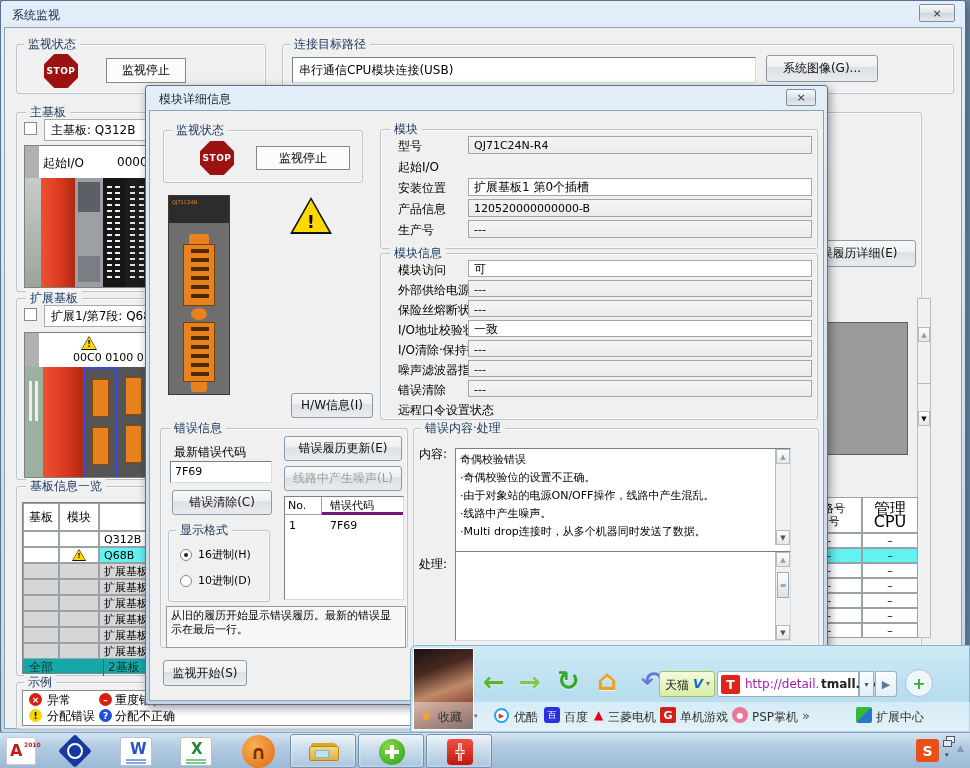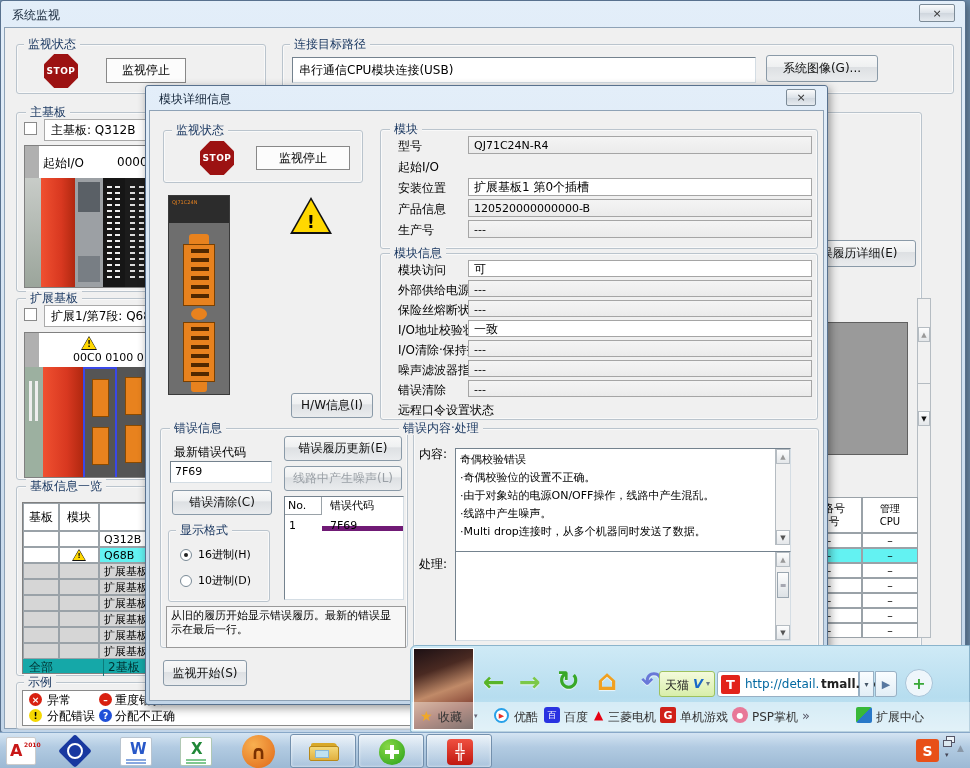--- a/index.html
+++ b/index.html
@@ -190,21 +190,21 @@
     <div class="sb" style="left:917px;top:298px;width:14px;height:340px">
       <div class="sb-btn" style="top:28px;color:#999">▲</div>
       <div class="abs" style="left:0;right:0;top:84px;height:1px;background:#b5bcc2"></div>
       <div class="sb-btn" style="top:112px;color:#111">▼</div>
     </div>
 
     <div class="cell" style="left:795px;top:497px;width:67px;height:36px;flex-direction:column;font-size:11px;line-height:13px">
       <span>网络号</span>
       <span>站号</span>
     </div>
-    <div class="cell" style="left:862px;top:497px;width:56px;height:36px;flex-direction:column;font-size:10px;line-height:13px">
+    <div class="cell" style="left:862px;top:497px;width:56px;height:36px;flex-direction:column;font-size:16px;line-height:13px">
       <span>管理</span>
       <span>CPU</span>
     </div>
     <div class="cell" style="left:795px;top:533px;width:67px;height:15px">–</div>
     <div class="cell" style="left:862px;top:533px;width:56px;height:15px">–</div>
     <div class="cell" style="left:795px;top:548px;width:67px;height:15px;background:#63f2f2">–</div>
     <div class="cell" style="left:862px;top:548px;width:56px;height:15px;background:#63f2f2">–</div>
     <div class="cell" style="left:795px;top:563px;width:67px;height:15px">–</div>
     <div class="cell" style="left:862px;top:563px;width:56px;height:15px">–</div>
     <div class="cell" style="left:795px;top:578px;width:67px;height:15px">–</div>
@@ -282,36 +282,36 @@
     <div class="gb" style="left:160px;top:428px;width:248px;height:220px"></div>
     <div class="gb-label" style="left:170px;top:421px">错误信息</div>
     <div class="txt" style="left:174px;top:444px">最新错误代码</div>
     <div class="sunken abs" style="left:170px;top:461px;width:102px;height:22px;font-size:11px;line-height:20px;padding-left:4px">7F69</div>
     <div class="btn" style="left:284px;top:436px;width:118px;height:25px">错误履历更新(E)</div>
     <div class="btn disabled" style="left:284px;top:466px;width:118px;height:25px">线路中产生噪声(L)</div>
     <div class="btn" style="left:172px;top:490px;width:100px;height:25px">错误清除(C)</div>
 
     <div class="sunken abs" style="left:284px;top:496px;width:120px;height:104px">
       <div class="abs" style="left:0;top:0;width:37px;height:18px;border-right:1px solid #9aa2a8;border-bottom:1px solid #9aa2a8;font-size:11px;line-height:17px;padding-left:3px">No.</div>
-      <div class="abs" style="left:37px;top:0;width:81px;height:34px;border-bottom:5px solid #701a75;font-size:11px;line-height:17px;padding-left:8px">错误代码</div>
+      <div class="abs" style="left:37px;top:0;width:81px;height:18px;border-bottom:3px solid #701a75;font-size:11px;line-height:17px;padding-left:8px">错误代码</div>
       <div class="txt" style="left:4px;top:22px;font-size:11px">1</div>
       <div class="txt" style="left:45px;top:22px;font-size:11px">7F69</div>
     </div>
 
     <div class="gb" style="left:168px;top:530px;width:102px;height:72px"></div>
     <div class="gb-label" style="left:176px;top:523px">显示格式</div>
     <div class="radio on" style="left:180px;top:549px"></div>
     <div class="txt" style="left:198px;top:547px;font-size:11px">16进制(H)</div>
     <div class="radio" style="left:180px;top:575px"></div>
     <div class="txt" style="left:198px;top:573px;font-size:11px">10进制(D)</div>
 
     <div class="abs pre" style="left:166px;top:606px;width:240px;height:42px;border:1px solid #999;background:#f7f7f7;font-size:11px;line-height:14px;padding:2px 4px">从旧的履历开始显示错误履历。最新的错误显示在最后一行。</div>
 
     <div class="gb" style="left:413px;top:428px;width:406px;height:220px"></div>
-    <div class="gb-label" style="left:399px;top:421px">错误内容·处理</div>
+    <div class="gb-label" style="left:421px;top:421px">错误内容·处理</div>
     <div class="txt" style="left:419px;top:446px">内容:</div>
     <div class="sunken abs" style="left:455px;top:448px;width:336px;height:126px;overflow:hidden">
       <div class="abs pre" style="left:4px;top:2px;width:310px;font-size:11px;line-height:18px">奇偶校验错误
 ·奇偶校验位的设置不正确。
 ·由于对象站的电源ON/OFF操作，线路中产生混乱。
 ·线路中产生噪声。
 ·Multi drop连接时，从多个机器同时发送了数据。</div>
       <div class="sb" style="right:0;top:0;width:15px;height:96px;border-width:0 0 0 1px">
         <div class="sb-btn" style="top:0;color:#999">▲</div>
         <div class="sb-btn" style="bottom:0;color:#555">▼</div>
@@ -339,21 +339,21 @@
       <div class="navicon" style="left:230px;top:20px;font-size:26px;color:#6878d8">↶</div>
 
       <div class="abs" style="left:248px;top:25px;width:56px;height:26px;border:1px solid #9ec25e;border-radius:3px;background:linear-gradient(#f4fbdc,#d8eeaa)">
         <span class="txt" style="left:5px;top:5px;font-size:12px;color:#222">天猫</span>
         <span class="txt" style="left:33px;top:4px;font-size:13px;font-weight:bold;font-style:italic;color:#1868c8">V</span>
         <span class="txt" style="left:46px;top:7px;font-size:8px;color:#678">▾</span>
       </div>
 
       <div class="abs" style="left:306px;top:25px;width:142px;height:26px;background:#fff;border:1px solid #98b0c4;border-radius:3px 0 0 3px">
         <div class="abs" style="left:3px;top:3px;width:19px;height:19px;background:#e2231a;border-radius:2px;color:#fff;font-weight:bold;font-size:13px;display:flex;align-items:center;justify-content:center">T</div>
-        <span class="txt" style="left:27px;top:5px;font-size:12px;color:#0369a1"><span>http://detail.</span></span>
+        <span class="txt" style="left:27px;top:5px;font-size:12px;color:#a21caf"><span>http://detail.</span></span>
         <span class="txt" style="left:103px;top:5px;font-size:12px;font-weight:bold;color:#222">tmall.co</span>
       </div>
       <div class="abs" style="left:448px;top:25px;width:15px;height:26px;border:1px solid #98b0c4;background:linear-gradient(#fafdff,#e2eef6);display:flex;align-items:center;justify-content:center;font-size:8px;color:#456">▾</div>
       <div class="abs" style="left:464px;top:25px;width:22px;height:26px;border:1px solid #98b0c4;border-radius:0 3px 3px 0;background:linear-gradient(#fafdff,#e2eef6);display:flex;align-items:center;justify-content:center;font-size:11px;color:#5878a0">▶</div>
       <div class="cir" style="left:494px;top:23px;width:28px;height:28px;background:#eef6fb;border:1px solid #a8c4d8;color:#38a838;font-size:16px">+</div>
 
       <div class="abs" style="left:1px;top:56px;width:558px;height:30px;background:rgba(255,255,255,.4)">
         <span class="txt" style="left:8px;top:6px;font-size:14px;color:#f0a828">★</span>
         <span class="bm-label" style="left:26px;top:7px">收藏</span>
         <span class="txt" style="left:62px;top:10px;font-size:7px;color:#667">▾</span>

